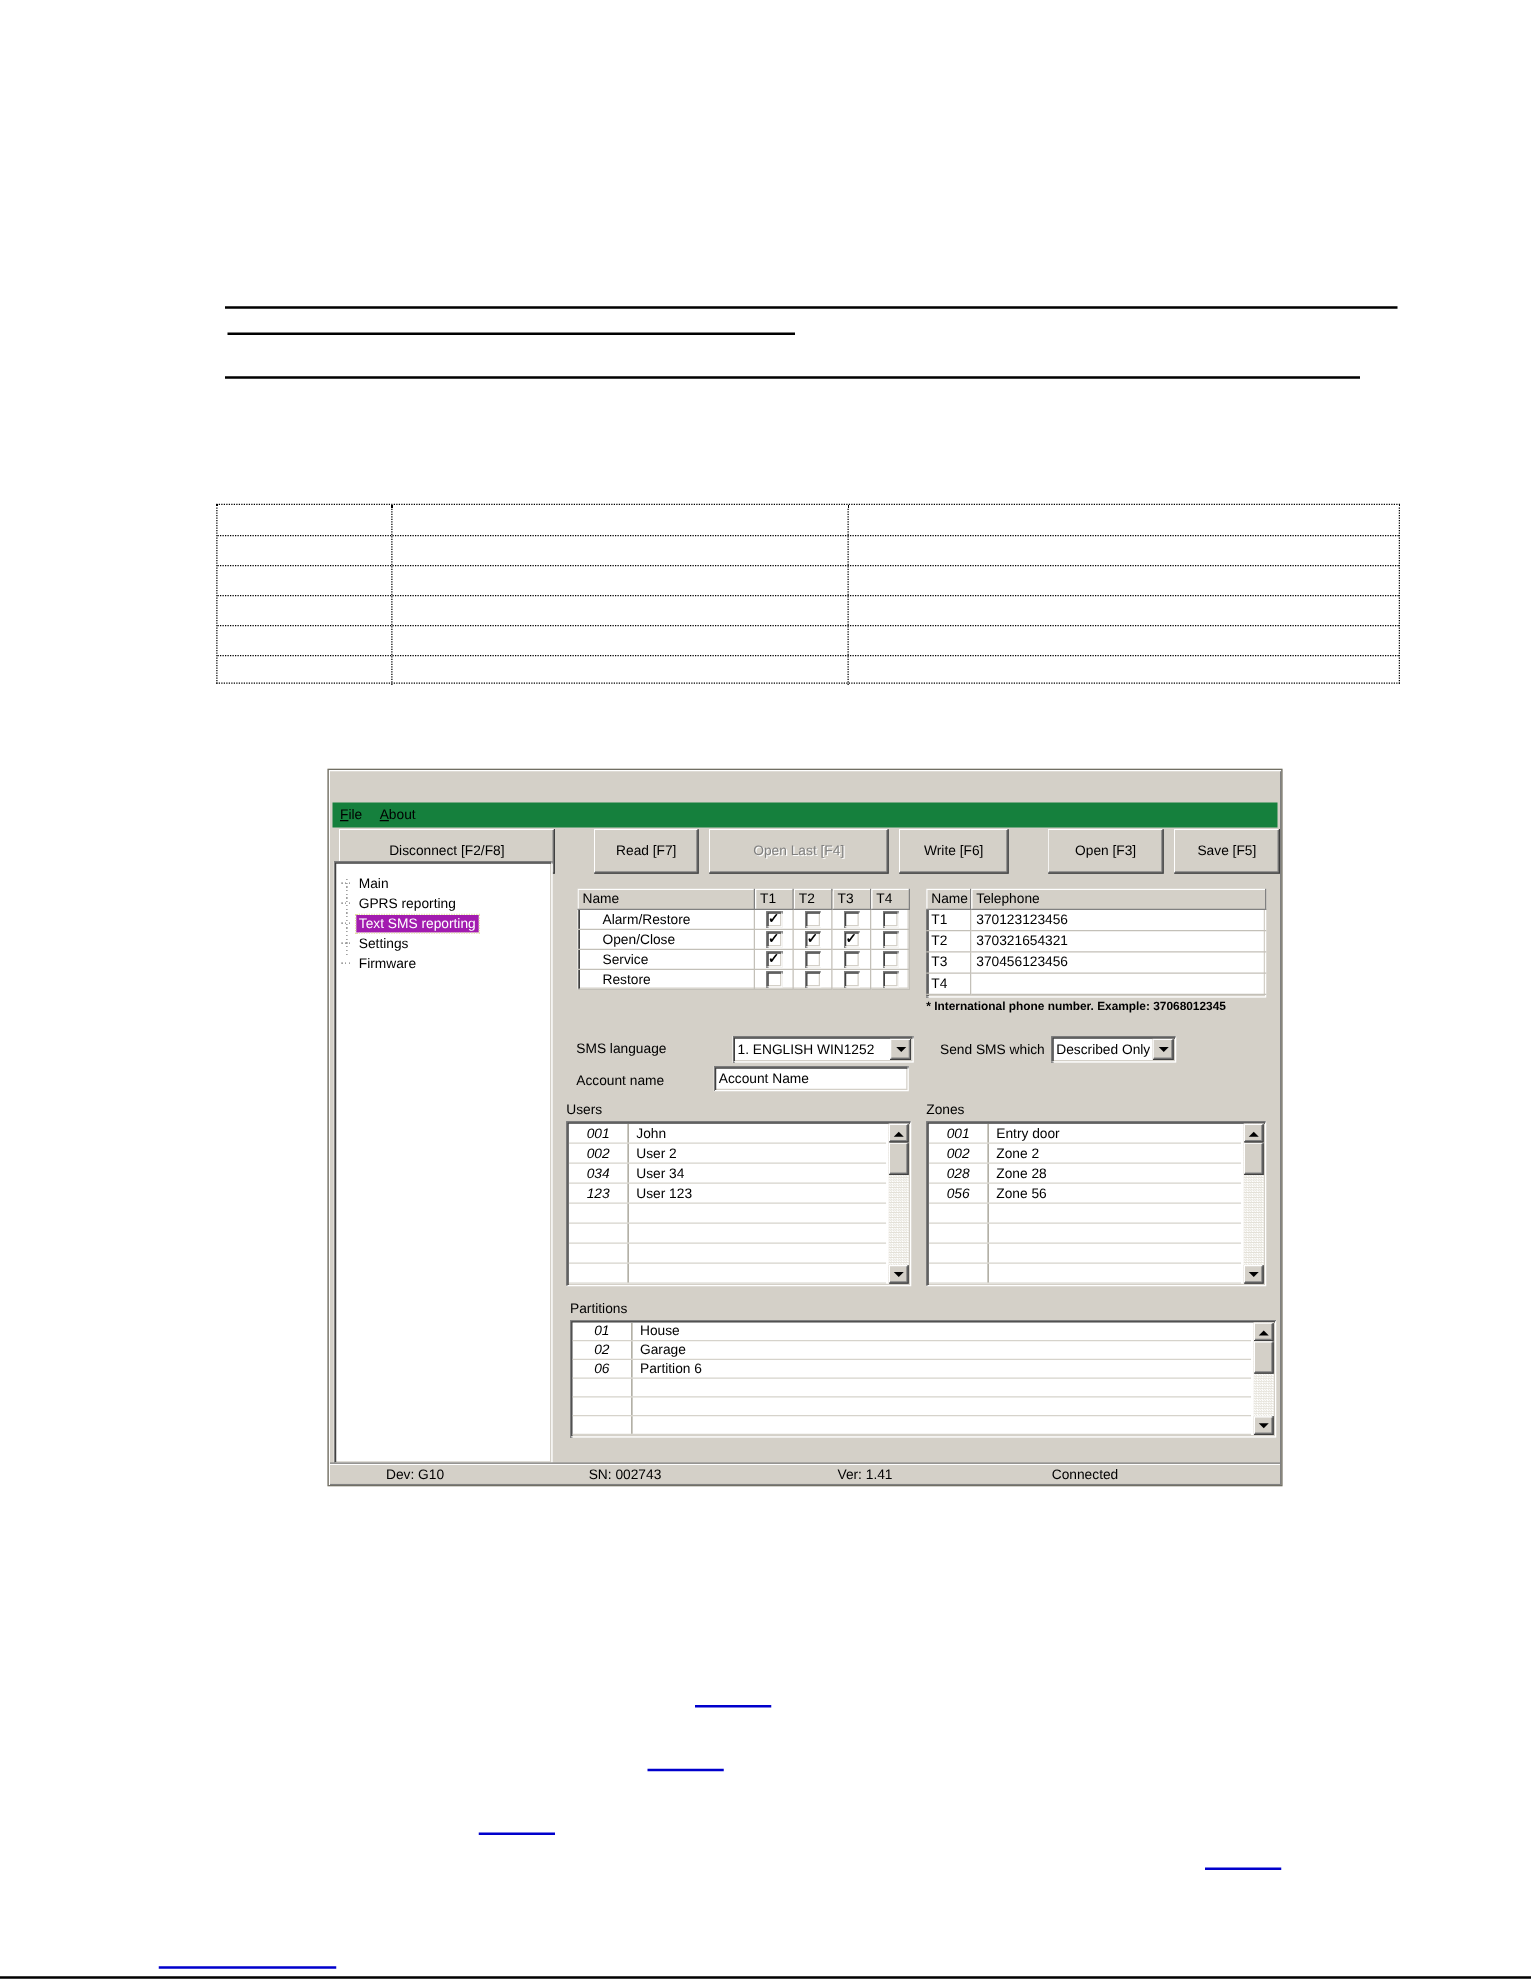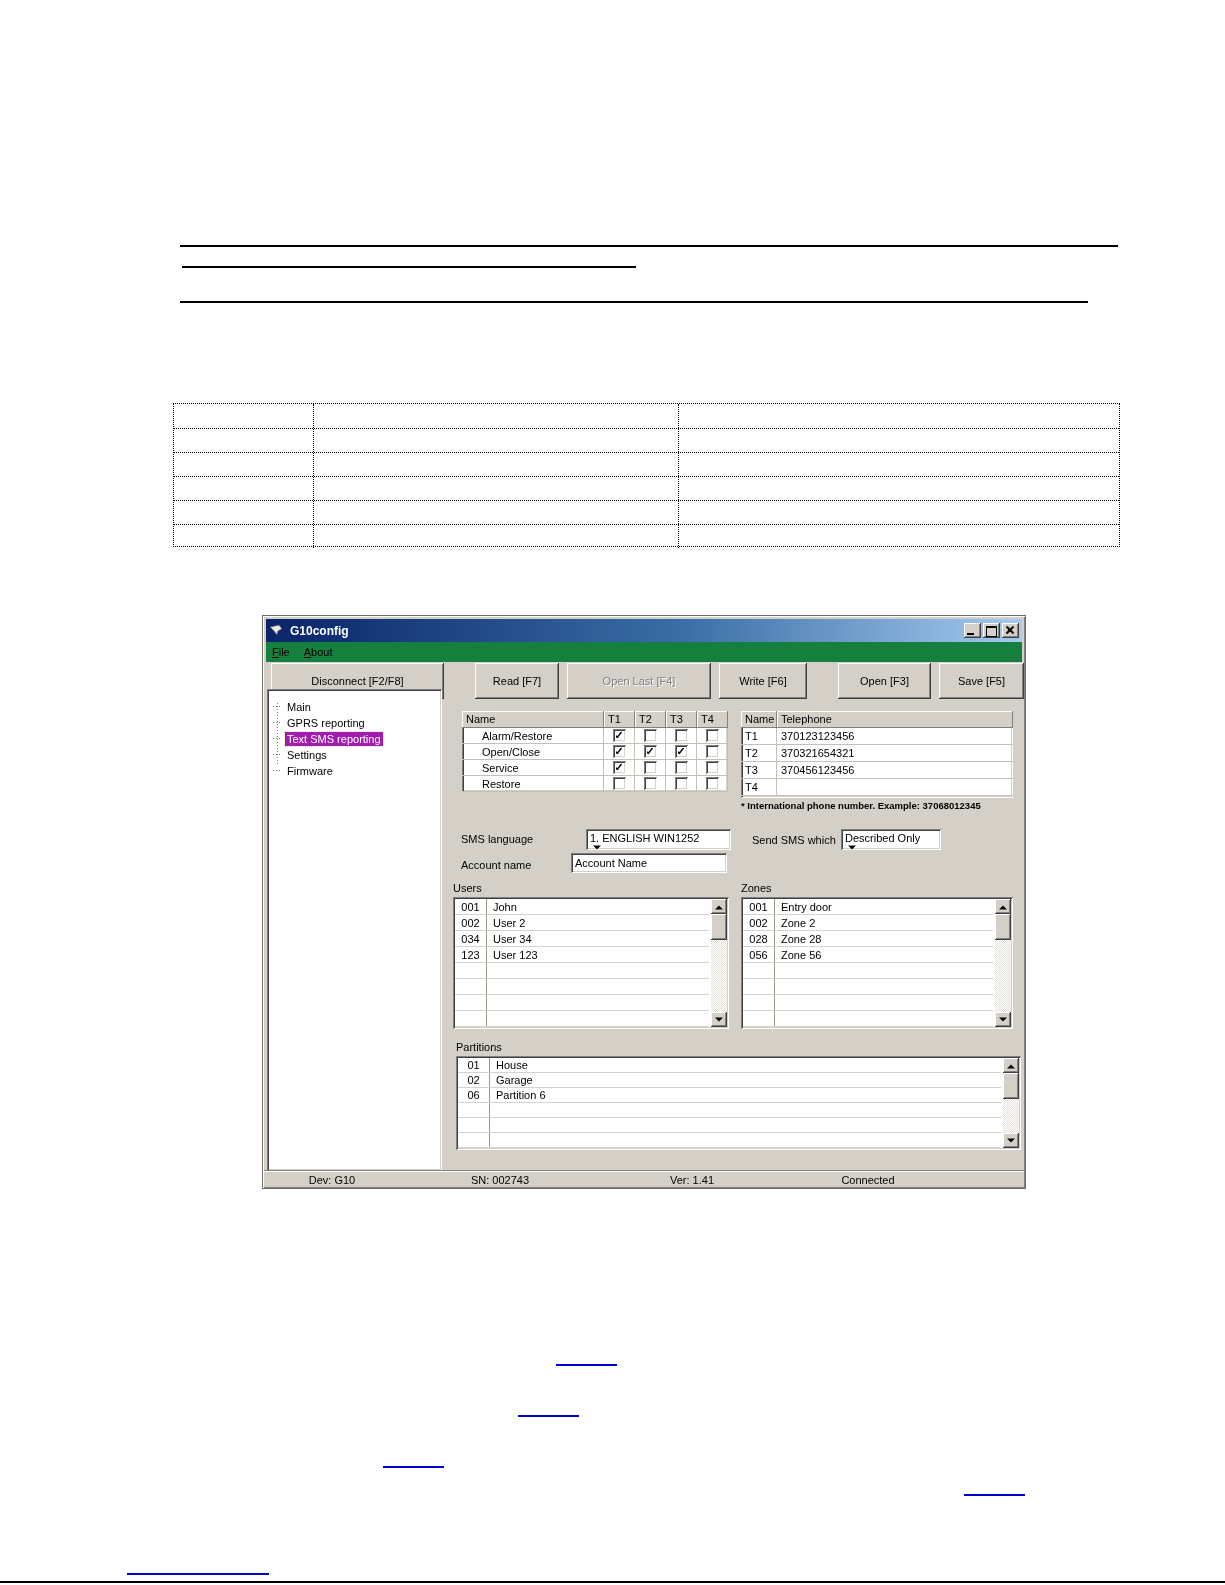--- a/index.html
+++ b/index.html
@@ -106,21 +106,21 @@
   .phone-note { position:absolute; left:478px; top:184px; font-size:9.5px; font-weight:600; }
 
   .fld-label { position:absolute; white-space:nowrap; }
   .lbl-smslang { left:198px; top:217px; }
   .lbl-sendsms { left:489px; top:218px; }
   .lbl-account { left:198px; top:243px; }
   .lbl-users { left:190px; top:266px; }
   .lbl-zones { left:478px; top:266px; }
   .lbl-partitions { left:193px; top:425px; }
 
-  .dropdown { position:absolute; height:21px; display:flex;flex-direction:column; }
+  .dropdown { position:absolute; height:21px; display:flex; }
   .dd-smslang { left:323px; top:213px; width:145px; }
   .dd-sendsms { left:578px; top:213px; width:100px; }
   .dd-value { flex:1; display:flex; align-items:center; padding-left:4px; overflow:hidden; white-space:nowrap; }
   .dd-btn { width:17px; margin:2px; background:#d4d0c8; position:relative;
     box-shadow: inset -1px -1px 0 #404040, inset 1px 1px 0 #ffffff, inset -2px -2px 0 #808080; }
   .arrow-down { position:absolute; left:50%; top:50%; transform:translate(-50%,-30%);
     width:0; height:0; border:4px solid transparent; border-top:4px solid #000; }
   .arrow-up-g { position:absolute; left:50%; top:50%; transform:translate(-50%,-70%);
     width:0; height:0; border:4px solid transparent; border-bottom:4px solid #000; }
 
@@ -128,21 +128,21 @@
     display:flex; align-items:center; padding-left:4px; white-space:nowrap; }
 
   
   .listbox { position:absolute; display:flex; }
   .lb-users { left:190px; top:281px; width:276px; height:132px; }
   .lb-zones { left:478px; top:281px; width:272px; height:132px; }
   .lb-partitions { left:193px; top:440px; width:565px; height:94px; }
   .lb-body { flex:1; margin:2px 0 2px 2px; overflow:hidden; }
   .lb-row { display:flex; height:16px; border-bottom:1px solid #d6d3cb; }
   .lb-partitions .lb-row { height:15px; }
-  .lb-num { width:32px; border-right:1px solid #9a9789; display:flex; align-items:center; justify-content:center; }
+  .lb-num { width:48px; border-right:1px solid #9a9789; display:flex; align-items:center; justify-content:center;font-style:italic; }
   .lb-text { flex:1; display:flex; align-items:center; padding-left:6px; white-space:nowrap; overflow:hidden; }
   .scrollbar { width:16px; margin:2px; background:#f1efe9;
     background-image:repeating-conic-gradient(#ffffff 0 25%, #e4e1d8 0 50%); background-size:2px 2px;
     display:flex; flex-direction:column; }
   .sb-btn { height:15px; background:#d4d0c8; position:relative;
     box-shadow: inset -1px -1px 0 #404040, inset 1px 1px 0 #ffffff, inset -2px -2px 0 #808080; }
   .sb-thumb { height:26px; background:#d4d0c8;
     box-shadow: inset -1px -1px 0 #404040, inset 1px 1px 0 #ffffff, inset -2px -2px 0 #808080; }
   .sb-spacer { flex:1; }
 
@@ -194,33 +194,20 @@
 </div>
 
 <div class="doc-link link-1"></div>
 <div class="doc-link link-2"></div>
 <div class="doc-link link-3"></div>
 <div class="doc-link link-4"></div>
 <div class="doc-link link-5"></div>
 
 <div class="window">
 
-  <div class="titlebar">
-    <span class="app-icon">
-      <svg width="16" height="14" viewBox="0 0 16 14">
-          <path d="M1 3 L10 1 L13 5 L9 7 L8 11 L5 7 Z" fill="#e9e9e9" stroke="#555" stroke-width="0.8"></path>
-        </svg>
-    </span>
-    <span class="title-text">G10config</span>
-    <span class="winbtns">
-      <span class="winbtn glyph-min"></span>
-      <span class="winbtn glyph-max"></span>
-      <span class="winbtn glyph-close"></span>
-    </span>
-  </div>
 
   <div class="menubar">
     <span class="menu-item">File</span>
     <span class="menu-item">About</span>
   </div>
 
   <div class="btn btn-disconnect">Disconnect [F2/F8]</div>
   <div class="btn btn-read">Read [F7]</div>
   <div class="btn btn-openlast btn-disabled">Open Last [F4]</div>
   <div class="btn btn-write">Write [F6]</div>

